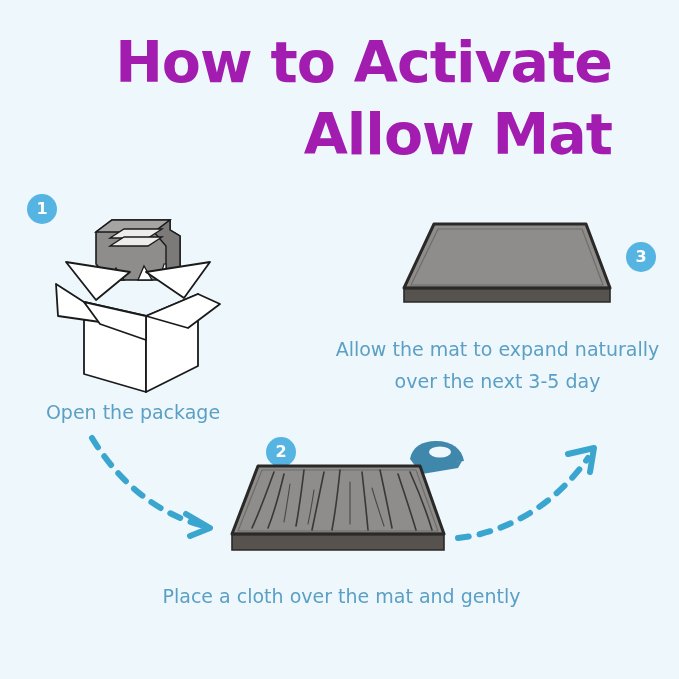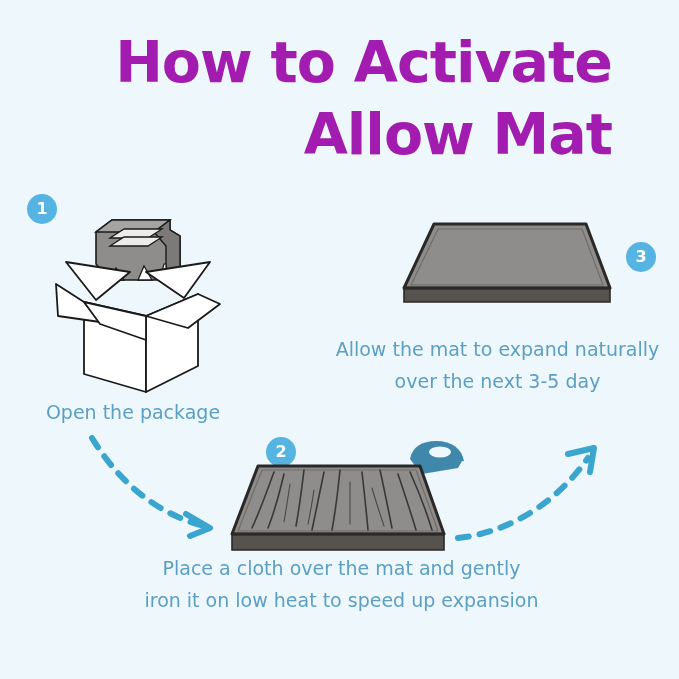--- a/index.html
+++ b/index.html
@@ -58,21 +58,21 @@
   .caption {
     position: absolute;
     text-align: center;
     font-family: "DejaVu Sans", sans-serif;
     font-size: 19px;
     line-height: 32px;
     color: #5b9fc4;
     white-space: nowrap;
   }
   #caption-1 { left: 0;   top: 396px; width: 266px; }
-  #caption-2 { left: 129px; top: 552px; width: 425px; }
+  #caption-2 { left: 129px; top: 580px; width: 425px; }
   #caption-3 { left: 313px; top: 333px; width: 369px; }
   .caption-line { display: block; }
 
   
   .art {
     position: absolute;
   }
   #art-box    { left: 38px;  top: 212px; width: 210px; height: 185px; }
   #art-mat-wrinkled { left: 228px; top: 460px; width: 220px; height: 105px; }
   #art-mat-flat     { left: 400px; top: 218px; width: 225px; height: 100px; }
@@ -170,21 +170,20 @@
         <path d="M144 28 C148 42 152 54 156 66"></path>
         <path d="M86 30 C84 44 82 54 80 64"></path>
       </g>
 
       <path d="M4 74 L216 74" stroke="#2b2927" stroke-width="2.4"></path>
     </svg>
   </div>
 
   <div class="caption" id="caption-2">
     <span class="caption-line">Place a cloth over the mat and gently</span>
-    <span class="caption-line">iron it on low heat to speed up expansion</span>
   </div>
 
   <div class="art" id="art-arrow-2">
     <svg width="165" height="112" viewBox="0 0 165 112" xmlns="http://www.w3.org/2000/svg">
       <path d="M6 100 C44 96 96 76 136 20" fill="none" stroke="#3aa5cf" stroke-width="6" stroke-linecap="round" stroke-dasharray="11 11"></path>
       <path d="M116 16 L142 10 L138 34" fill="none" stroke="#3aa5cf" stroke-width="6" stroke-linecap="round" stroke-linejoin="round"></path>
     </svg>
   </div>
 
   <div class="badge" id="badge-3">3</div>

